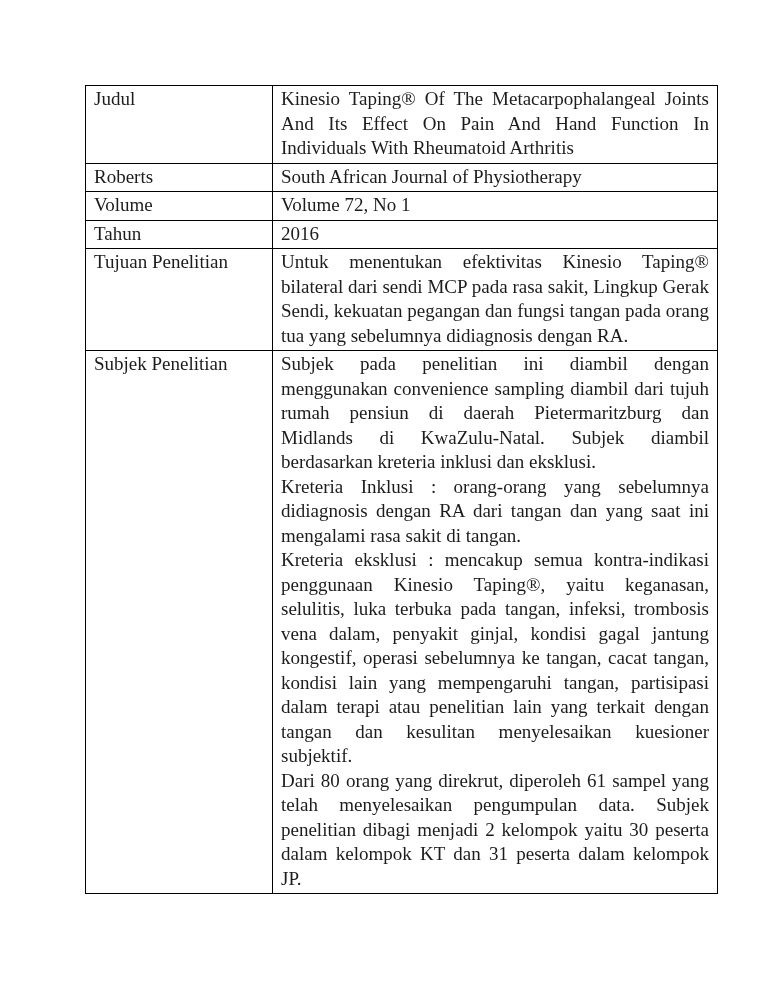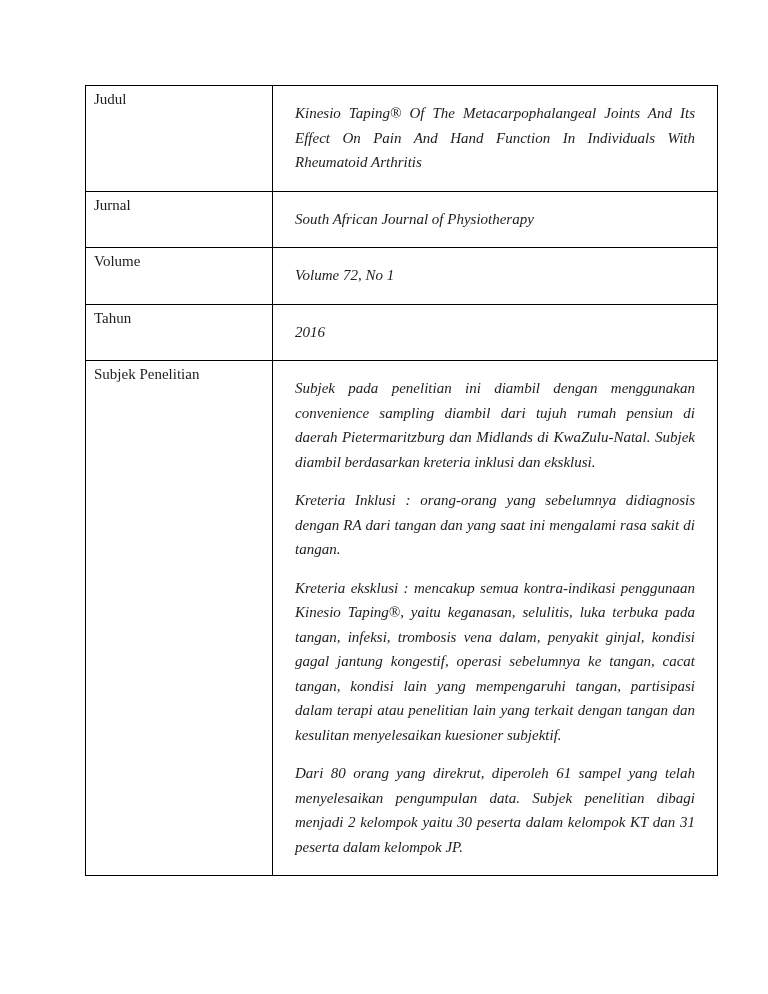--- a/index.html
+++ b/index.html
@@ -21,69 +21,74 @@
     width: 598px;
     border-collapse: collapse;
     table-layout: fixed;
     color: #1c1c1c;
   }
   table.review-table td {
     border: 1.5px solid #000000;
     vertical-align: top;
     padding: 1px 8px 2px 8px;
     font-family: "Liberation Serif", "DejaVu Serif", serif;
-    font-size: 15px;
+    font-size: 19px;
     line-height: 24.5px;
   }
   td.label-cell {
     width: 170px;
     text-align: left;
     white-space: nowrap;
     overflow: hidden;
   }
   td.value-cell {
     width: 428px;
   }
   td.value-cell p {
-    margin: 14px;
+    margin: 0;
     text-align: justify;
-    font-style: italic;
   }
 </style>
 </head>
 <body>
 
 <div class="page">
   <table class="review-table">
     <tbody>
       <tr>
         <td class="label-cell">Judul</td>
         <td class="value-cell">
           <p>Kinesio Taping® Of The Metacarpophalangeal Joints And Its Effect On Pain And Hand Function In Individuals With Rheumatoid Arthritis</p>
         </td>
       </tr>
       <tr>
-        <td class="label-cell">Jurnal</td>
+        <td class="label-cell">Roberts</td>
         <td class="value-cell">
           <p>South African Journal of Physiotherapy</p>
         </td>
       </tr>
       <tr>
         <td class="label-cell">Volume</td>
         <td class="value-cell">
           <p>Volume 72, No 1</p>
         </td>
       </tr>
       <tr>
         <td class="label-cell">Tahun</td>
         <td class="value-cell">
           <p>2016</p>
         </td>
       </tr>
       <tr>
+        <td class="label-cell">Tujuan Penelitian</td>
+        <td class="value-cell">
+          <p>Untuk menentukan efektivitas Kinesio Taping® bilateral dari sendi MCP pada rasa sakit, Lingkup Gerak Sendi, kekuatan pegangan dan fungsi tangan pada orang tua yang sebelumnya didiagnosis dengan RA.</p>
+        </td>
+      </tr>
+      <tr>
         <td class="label-cell">Subjek Penelitian</td>
         <td class="value-cell">
           <p>Subjek pada penelitian ini diambil dengan menggunakan convenience sampling diambil dari tujuh rumah pensiun di daerah Pietermaritzburg dan Midlands di KwaZulu-Natal. Subjek diambil berdasarkan kreteria inklusi dan eksklusi.</p>
           <p>Kreteria Inklusi : orang-orang yang sebelumnya didiagnosis dengan RA dari tangan dan yang saat ini mengalami rasa sakit di tangan.</p>
           <p>Kreteria eksklusi : mencakup semua kontra-indikasi penggunaan Kinesio Taping®, yaitu keganasan, selulitis, luka terbuka pada tangan, infeksi, trombosis vena dalam, penyakit ginjal, kondisi gagal jantung kongestif, operasi sebelumnya ke tangan, cacat tangan, kondisi lain yang mempengaruhi tangan, partisipasi dalam terapi atau penelitian lain yang terkait dengan tangan dan kesulitan menyelesaikan kuesioner subjektif.</p>
           <p>Dari 80 orang yang direkrut, diperoleh 61 sampel yang telah menyelesaikan pengumpulan data. Subjek penelitian dibagi menjadi 2 kelompok yaitu 30 peserta dalam kelompok KT dan 31 peserta dalam kelompok JP.</p>
         </td>
       </tr>
     </tbody>
   </table>

